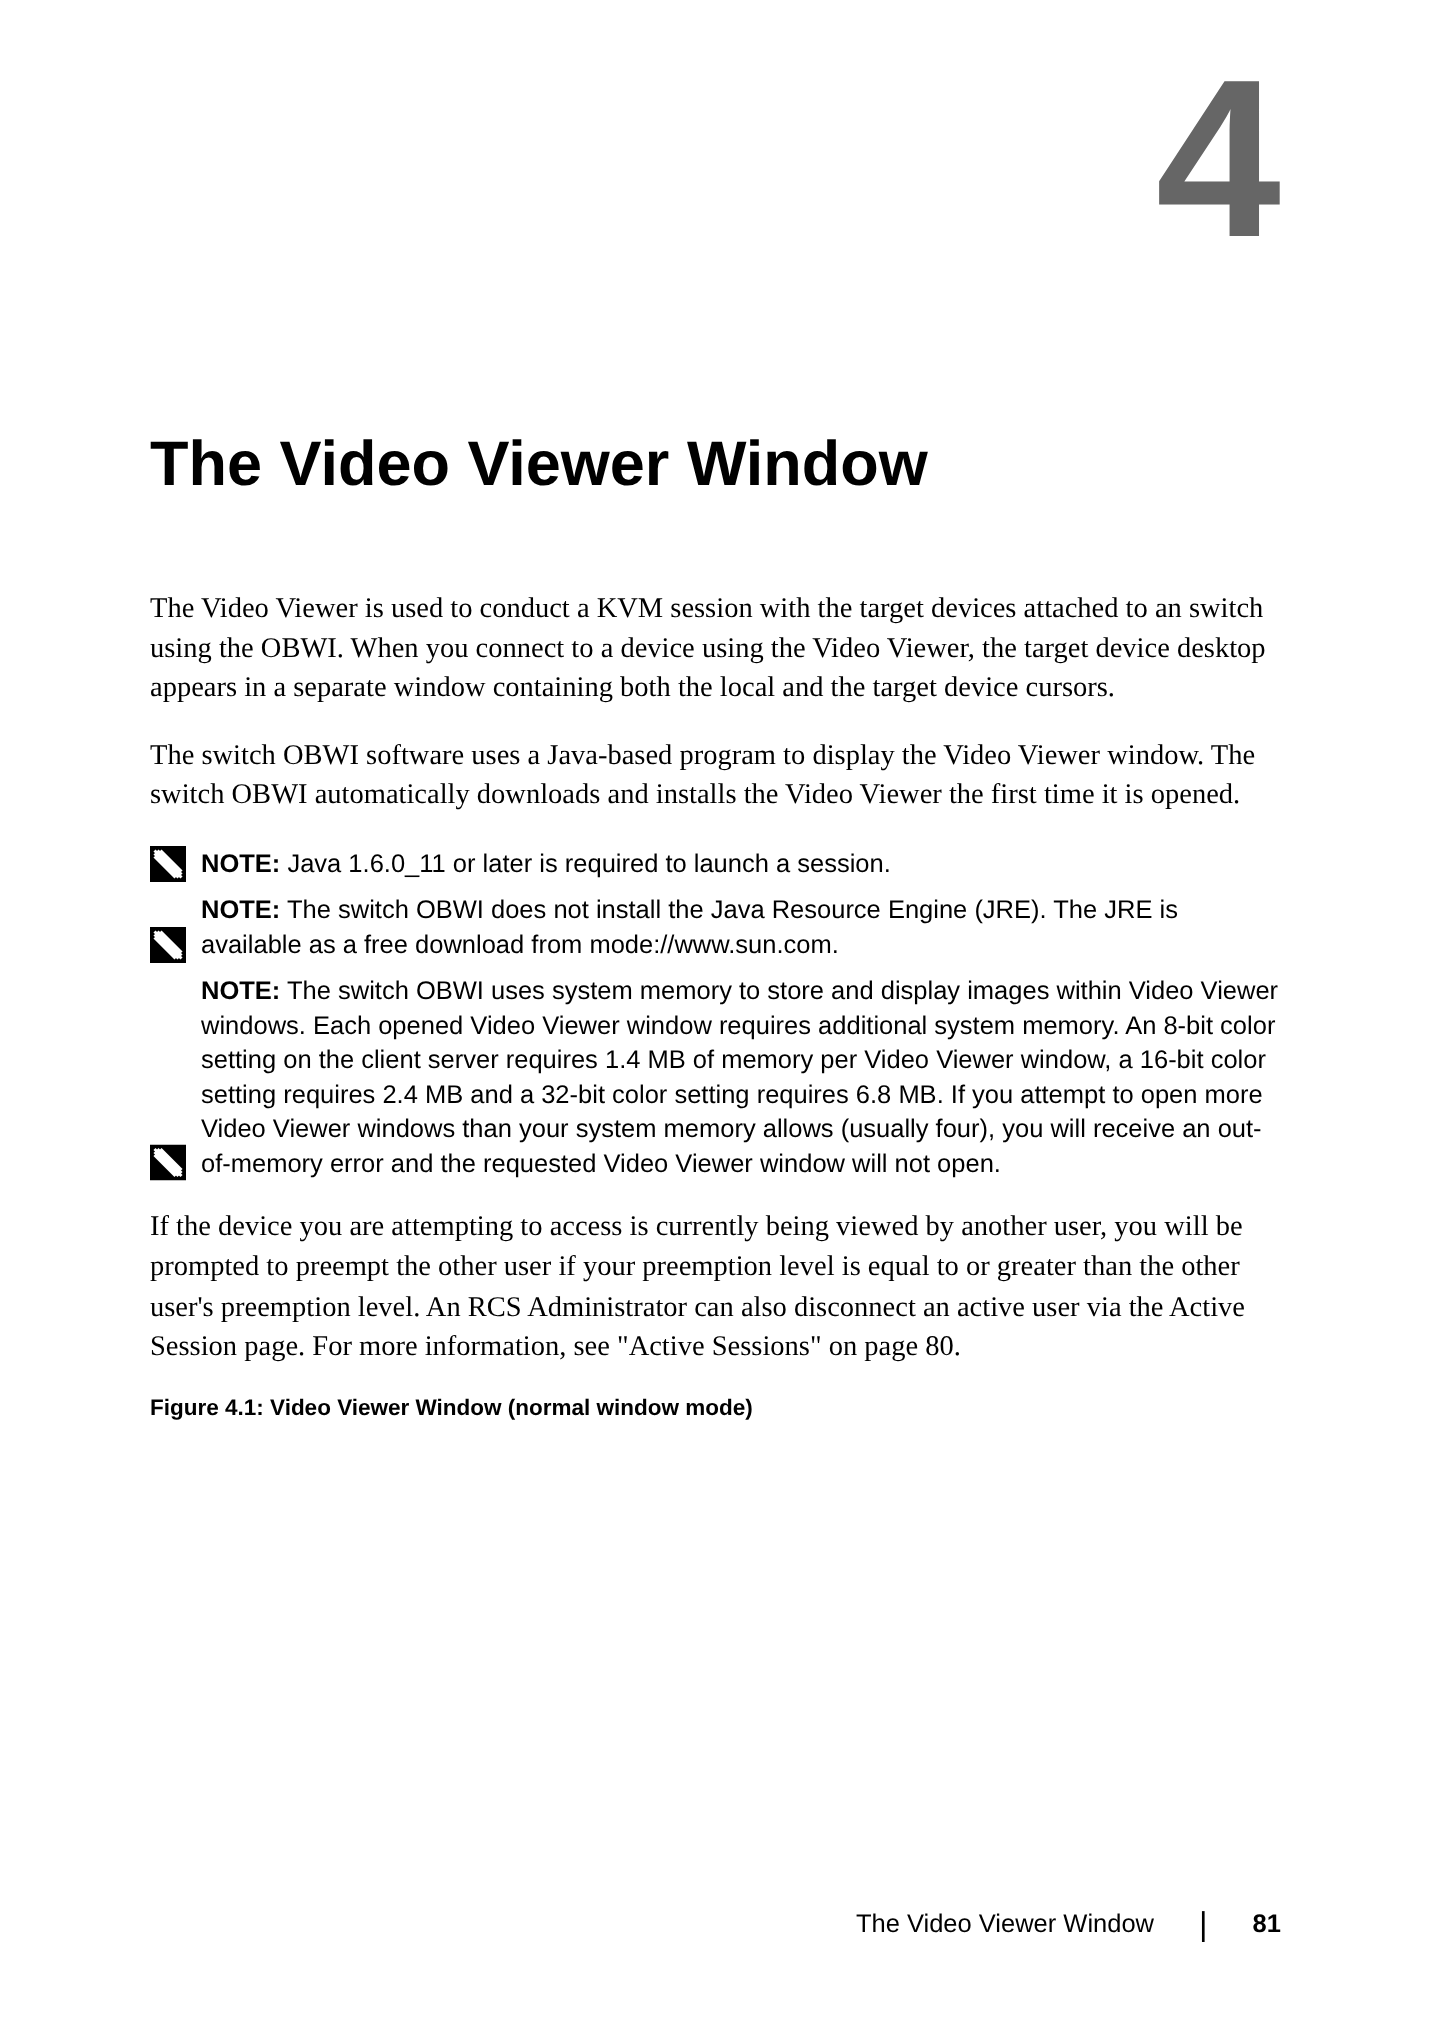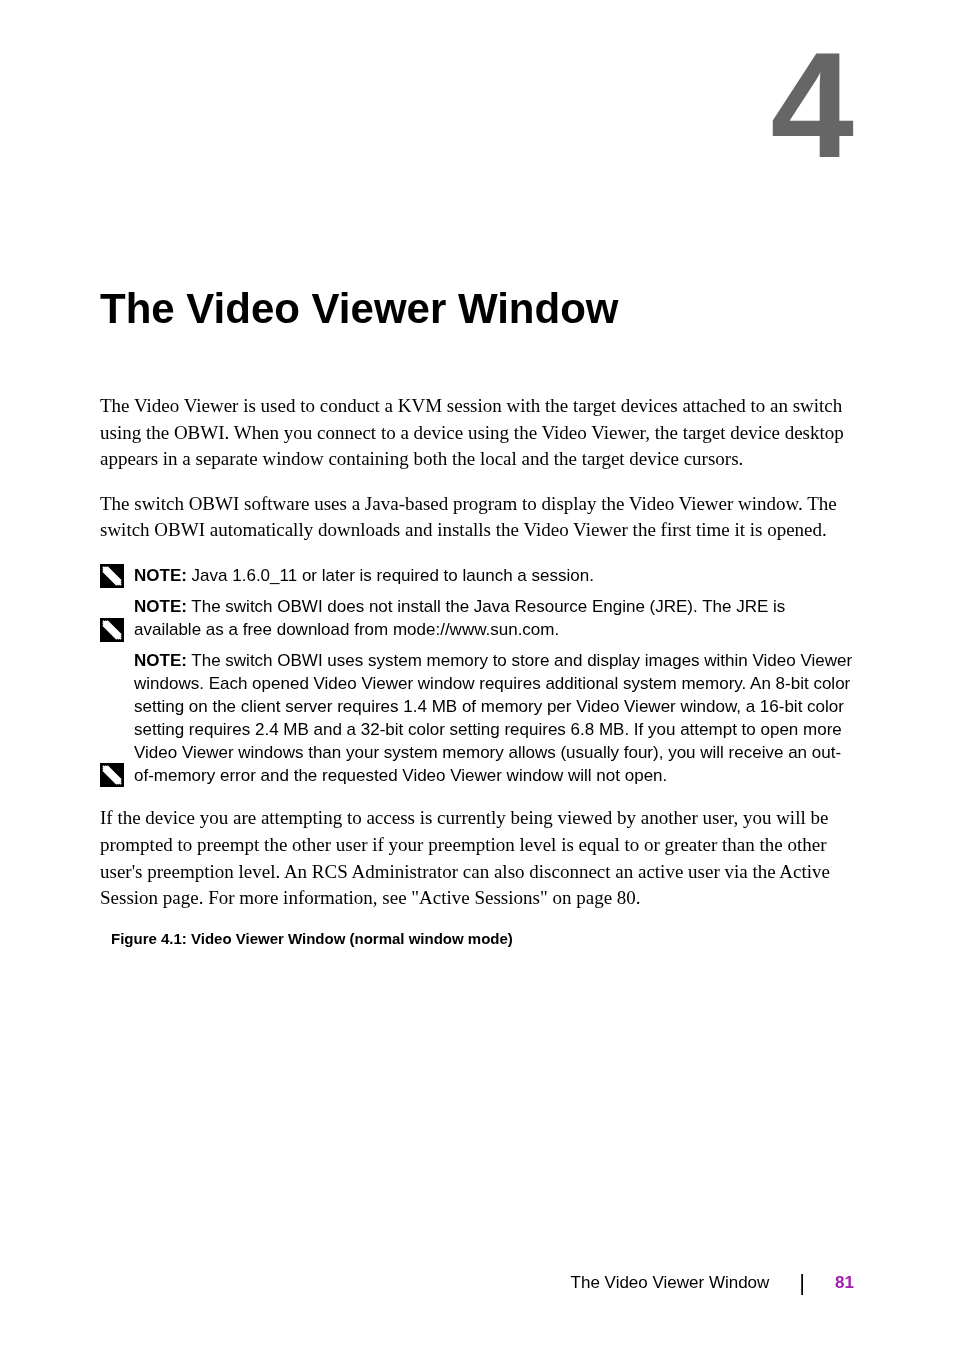--- a/index.html
+++ b/index.html
@@ -61,21 +61,20 @@
     }
     .note-label {
       font-weight: bold;
     }
     .figure-caption {
       font-family: Arial, Helvetica, sans-serif;
       font-size: 15px;
       font-weight: bold;
       color: #000000;
       margin-top: 6px;
-      margin-left: 11px;
     }
     .footer {
       position: absolute;
       bottom: 55px;
       right: 100px;
       display: flex;
       align-items: center;
       font-family: Arial, Helvetica, sans-serif;
       font-size: 17px;
     }
@@ -83,21 +82,21 @@
       color: #000000;
     }
     .footer-sep {
       color: #000000;
       margin: 0 30px;
       font-size: 22px;
       font-weight: 100;
     }
     .footer-page {
       font-weight: bold;
-      color: #a21caf;
+      color: #000000;
     }
   </style>
 </head>
 <body>
 
 <div class="chapter-number">4</div>
 
 <h1 class="main-heading">The Video Viewer Window</h1>
 
 <p class="body-text">The Video Viewer is used to conduct a KVM session with the target devices attached to an switch using the OBWI. When you connect to a device using the Video Viewer, the target device desktop appears in a separate window containing both the local and the target device cursors.</p>

